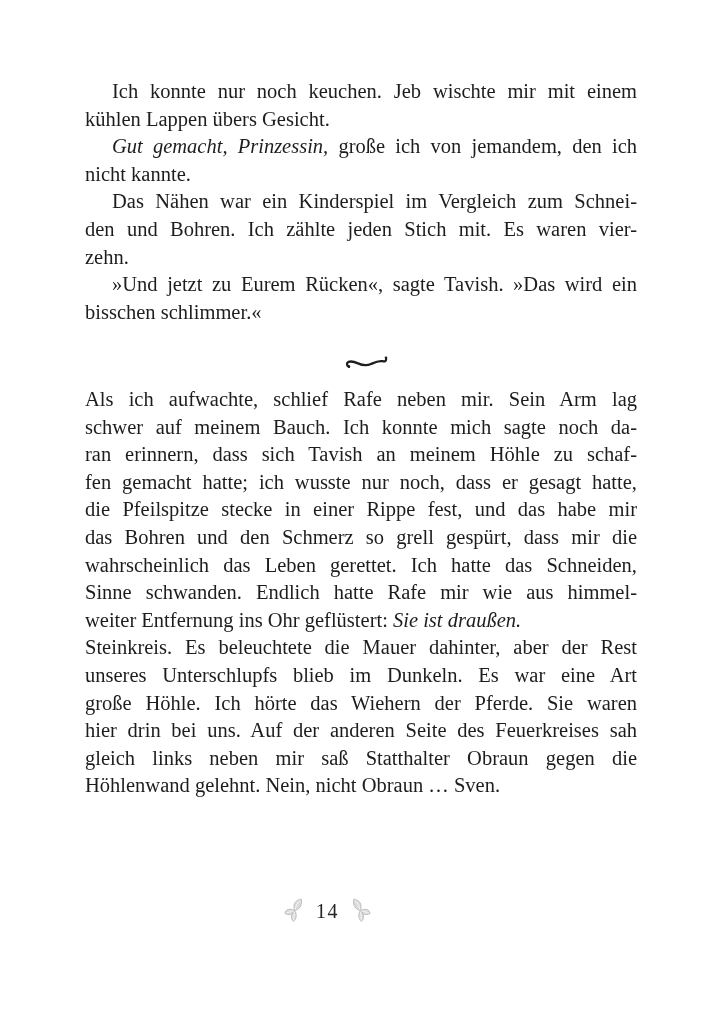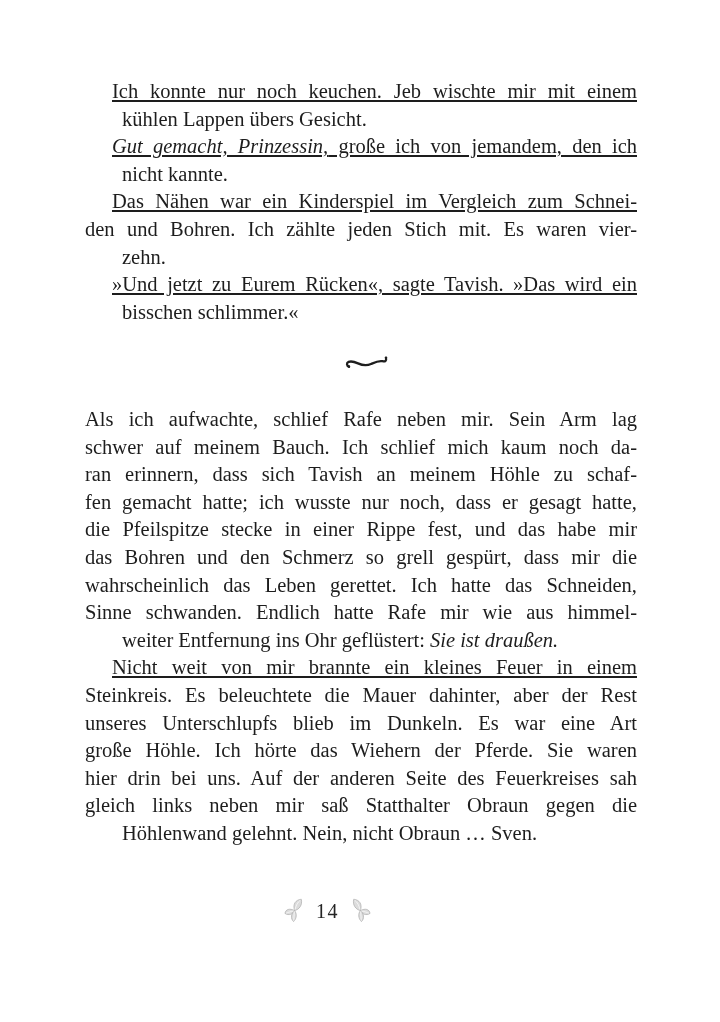--- a/index.html
+++ b/index.html
@@ -13,28 +13,28 @@
     overflow: hidden;
   }
   .text-col {
     position: absolute;
     left: 85px;
     width: 552px;
     font-size: 20.5px;
     line-height: 27.6px;
   }
   #block-0 { top: 78px; }
-  #block-1 { top: 406px; }
+  #block-1 { top: 386px; }
   .para { margin: 0; }
   .line {
     text-align: justify;
     text-align-last: justify;
   }
-  .line.last { text-align-last: left; margin-left: 37px; }
-  .line.indent { text-indent: 27px; text-decoration: underline; }
+  .line.last { text-align-last: left; }
+  .line.indent { text-indent: 27px; }
   .it { font-style: italic; }
   .divider-row {
     position: absolute;
     top: 351px;
     left: 0;
     width: 720px;
     display: flex;
     justify-content: center;
   }
   .divider-row svg { margin-left: 14px; }
@@ -86,31 +86,30 @@
     <svg class="swash" width="46" height="20" viewBox="0 0 46 20" xmlns="http://www.w3.org/2000/svg">
       <path d="M5,15.5 C2.6,15 2.2,11.8 4.6,10.9 C7.4,9.9 10.5,10.8 14,12.4 C18.5,14.4 22.5,15 27,13 C31,11.2 34.5,9.4 38.5,10.2 C41.3,10.8 42.6,9.6 42,6.9" fill="none" stroke="#1e1e1e" stroke-width="2.3" stroke-linecap="round"></path>
       <circle cx="5" cy="15.7" r="1.2" fill="#1e1e1e"></circle>
       <circle cx="42" cy="6.6" r="1.2" fill="#1e1e1e"></circle>
     </svg>
   </div>
 
   <div id="block-1" class="text-col">
       <div class="para">
         <div class="line"><span>Als ich aufwachte, schlief Rafe neben mir. Sein Arm lag</span></div>
-        <div class="line"><span>schwer auf meinem Bauch. Ich schlief mich kaum noch da-</span></div>
+        <div class="line"><span>schwer auf meinem Bauch. Ich konnte mich sagte noch da-</span></div>
         <div class="line"><span>ran erinnern, dass sich Tavish an meinem Höhle zu schaf-</span></div>
         <div class="line"><span>fen gemacht hatte; ich wusste nur noch, dass er gesagt hatte,</span></div>
         <div class="line"><span>die Pfeilspitze stecke in einer Rippe fest, und das habe mir</span></div>
         <div class="line"><span>das Bohren und den Schmerz so grell gespürt, dass mir die</span></div>
         <div class="line"><span>wahrscheinlich das Leben gerettet. Ich hatte das Schneiden,</span></div>
         <div class="line"><span>Sinne schwanden. Endlich hatte Rafe mir wie aus himmel-</span></div>
         <div class="line last"><span>weiter Entfernung ins Ohr geflüstert: </span><span class="it">Sie ist draußen.</span></div>
       </div>
       <div class="para">
-        <div class="line indent"><span>Nicht weit von mir brannte ein kleines Feuer in einem</span></div>
         <div class="line"><span>Steinkreis. Es beleuchtete die Mauer dahinter, aber der Rest</span></div>
         <div class="line"><span>unseres Unterschlupfs blieb im Dunkeln. Es war eine Art</span></div>
         <div class="line"><span>große Höhle. Ich hörte das Wiehern der Pferde. Sie waren</span></div>
         <div class="line"><span>hier drin bei uns. Auf der anderen Seite des Feuerkreises sah</span></div>
         <div class="line"><span>gleich links neben mir saß Statthalter Obraun gegen die</span></div>
         <div class="line last"><span>Höhlenwand gelehnt. Nein, nicht Obraun … Sven.</span></div>
       </div>
     </div>
 
   <div class="footer-row">

